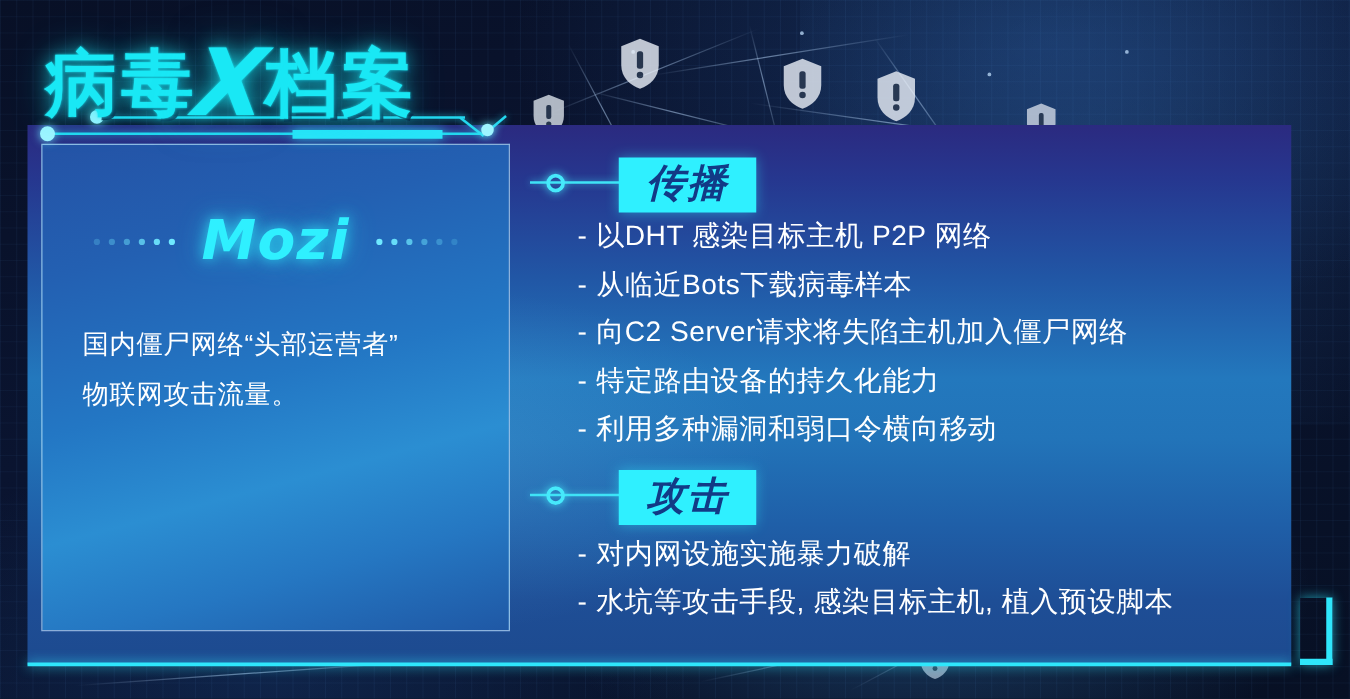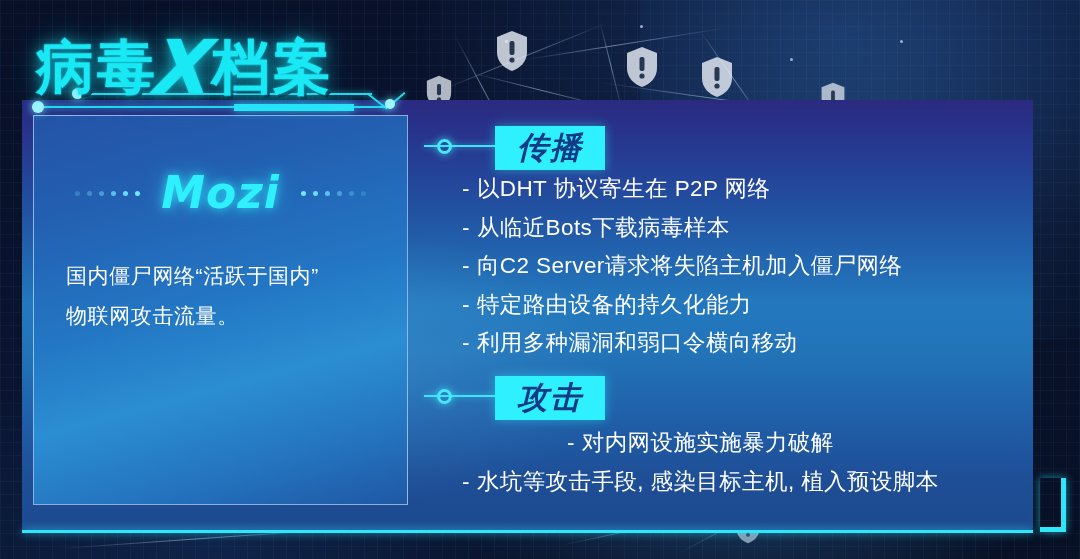--- a/index.html
+++ b/index.html
@@ -397,53 +397,53 @@
       <span class="dots dots-right">
         <i></i>
           <i></i>
           <i></i>
           <i></i>
           <i></i>
           <i></i>
       </span>
     </div>
     <div class="card-body">
-      <div>国内僵尸网络“活跃于国内”</div>
+      <div>国内僵尸网络“头部运营者”</div>
       <div>物联网攻击流量。</div>
     </div>
   </div>
 
   <div class="section" style="left:0; top:0; width:1080px; height:559px;">
     <div class="connector-line" style="left:424px; top:145px; width:72px;"></div>
     <div class="connector-ring" style="left:437px; top:139px;"></div>
     <div style="position:absolute; left:495px; top:126px;">
       <span class="badge">
         <span>传播</span>
       </span>
     </div>
     <div class="bullets" style="left:462px; top:178px;">
       <span class="row">
-        <span class="dash">-</span><span>以DHT 协议寄生在 P2P 网络</span>
+        <span class="dash">-</span><span>以DHT 感染目标主机 P2P 网络</span>
       </span>
       <span class="row">
         <span class="dash">-</span><span>从临近Bots下载病毒样本</span>
       </span>
       <span class="row">
         <span class="dash">-</span><span>向C2 Server请求将失陷主机加入僵尸网络</span>
       </span>
       <span class="row">
         <span class="dash">-</span><span>特定路由设备的持久化能力</span>
       </span>
       <span class="row">
         <span class="dash">-</span><span>利用多种漏洞和弱口令横向移动</span>
       </span>
     </div>
   </div>
 
-  <div class="section" style="left:0; top:0; width:1080px; height:559px;text-align:center;">
+  <div class="section" style="left:0; top:0; width:1080px; height:559px;">
     <div class="connector-line" style="left:424px; top:395px; width:72px;"></div>
     <div class="connector-ring" style="left:437px; top:389px;"></div>
     <div style="position:absolute; left:495px; top:376px;">
       <span class="badge">
         <span>攻击</span>
       </span>
     </div>
     <div class="bullets" style="left:462px; top:432px;">
       <span class="row">
         <span class="dash">-</span><span>对内网设施实施暴力破解</span>

